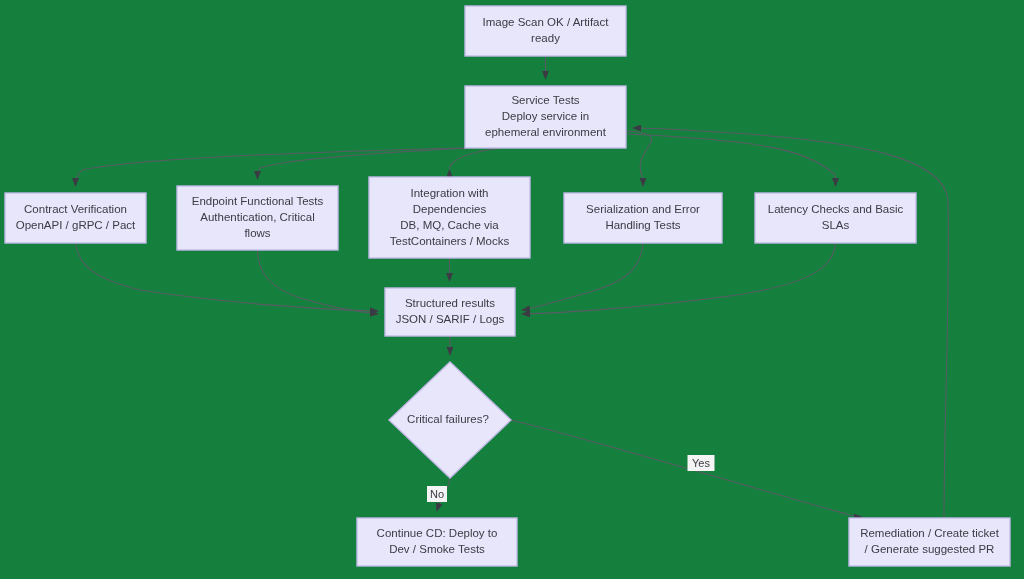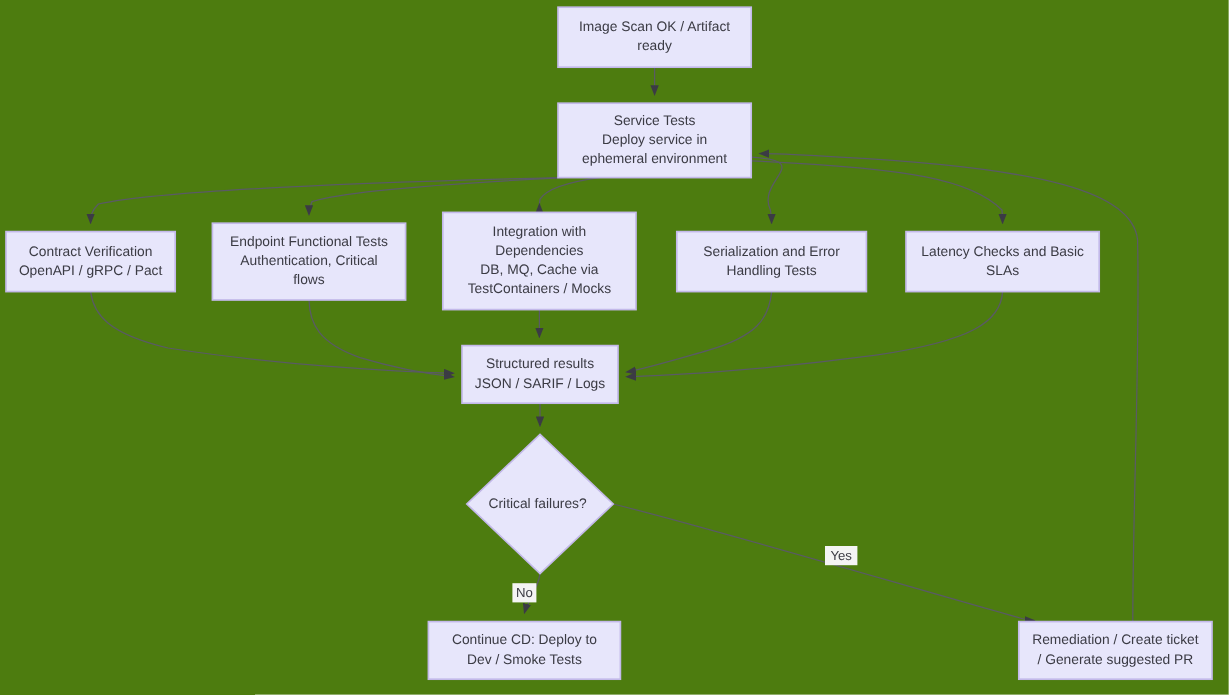--- a/index.html
+++ b/index.html
@@ -10,21 +10,21 @@
   body {
     width: 1024px;
     height: 579px;
     overflow: hidden;
     font-family: "Liberation Sans", sans-serif;
   }
   #flow-root {
     position: relative;
     width: 1024px;
     height: 579px;
-    background: #4d7c0f;
+    background: #15803d;
   }
   svg#flow-svg {
     position: absolute;
     top: 0;
     left: 0;
     width: 1024px;
     height: 579px;
   }
   .node-rect {
     fill: #E7E6FB;

